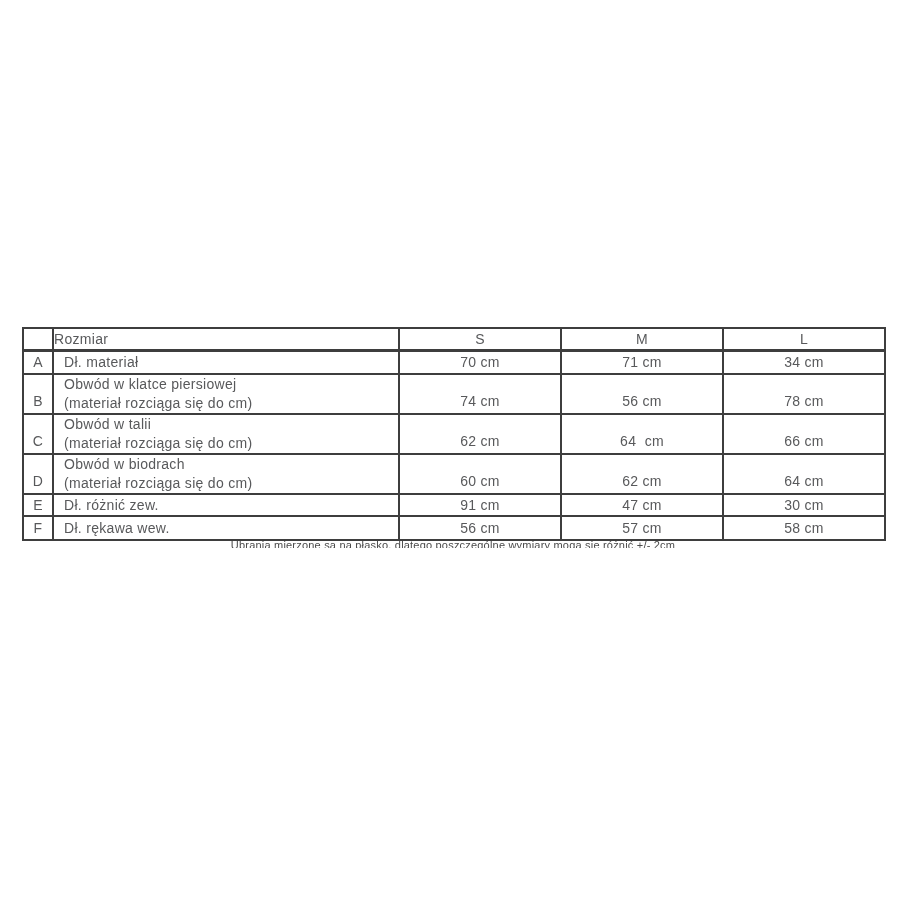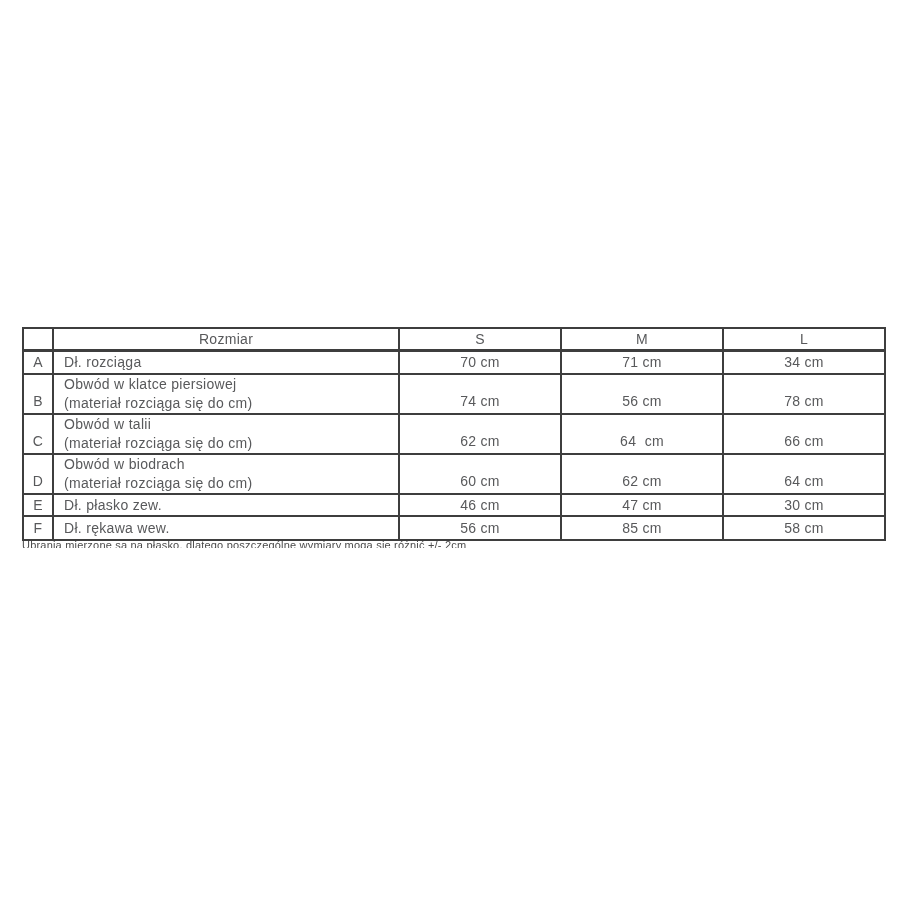--- a/index.html
+++ b/index.html
@@ -29,21 +29,21 @@
   }
   table.size-chart td {
     border: 2px solid #3e3e3e;
     vertical-align: middle;
     font-size: 14px;
     letter-spacing: 0.3px;
     overflow: hidden;
   }
   tr.hdr td { border-bottom-width: 3px; height: 22px; }
   td.corner { }
-  td.name-hdr { text-align: center; font-size: 14px; }
+  td.name-hdr { text-align: left; font-size: 14px; }
   td.size-hdr { text-align: center; font-size: 14px; }
   td.letter { text-align: center; font-size: 13px; }
   td.label {
     text-align: left;
     padding-left: 10px;
     font-size: 13.5px;
   }
   td.label .lbl-line { display: block; line-height: 19px; }
   td.val { text-align: center; }
   td.val span { white-space: pre; }
@@ -59,20 +59,21 @@
     top: 539px;
     width: 862px;
     height: 9px;
     overflow: hidden;
   }
   .footnote-text {
     font-size: 11px;
     line-height: 13px;
     letter-spacing: 0.2px;
     color: #4b4b4b;
+    text-align: center;
   }
 </style>
 </head>
 <body>
 
 <div class="screen">
 
   <div class="chart-wrap">
     <table class="size-chart">
       <colgroup>
@@ -87,21 +88,21 @@
           <td class="corner"></td>
           <td class="name-hdr">Rozmiar</td>
           <td class="size-hdr">S</td>
           <td class="size-hdr">M</td>
           <td class="size-hdr">L</td>
         </tr>
 
         <tr class="r-a">
           <td class="letter">A</td>
           <td class="label">
-            <span class="lbl-line">Dł. rozciąga</span>
+            <span class="lbl-line">Dł. materiał</span>
           </td>
           <td class="val"><span>70 cm</span></td>
           <td class="val"><span>71 cm</span></td>
           <td class="val"><span>34 cm</span></td>
         </tr>
 
         <tr class="tall">
           <td class="letter">B</td>
           <td class="label">
             <span class="lbl-line">Obwód w klatce piersiowej</span>
@@ -130,34 +131,34 @@
             <span class="lbl-line">(materiał rozciąga się do cm)</span>
           </td>
           <td class="val"><span>60 cm</span></td>
           <td class="val"><span>62 cm</span></td>
           <td class="val"><span>64 cm</span></td>
         </tr>
 
         <tr class="r-e">
           <td class="letter">E</td>
           <td class="label">
-            <span class="lbl-line">Dł. płasko zew.</span>
+            <span class="lbl-line">Dł. różnić zew.</span>
           </td>
-          <td class="val"><span>46 cm</span></td>
+          <td class="val"><span>91 cm</span></td>
           <td class="val"><span>47 cm</span></td>
           <td class="val"><span>30 cm</span></td>
         </tr>
 
         <tr class="r-f">
           <td class="letter">F</td>
           <td class="label">
             <span class="lbl-line">Dł. rękawa wew.</span>
           </td>
           <td class="val"><span>56 cm</span></td>
-          <td class="val"><span>85 cm</span></td>
+          <td class="val"><span>57 cm</span></td>
           <td class="val"><span>58 cm</span></td>
         </tr>
       </tbody>
     </table>
   </div>
 
   <div class="footnote-clip">
     <div class="footnote-text">Ubrania mierzone są na płasko, dlatego poszczególne wymiary mogą się różnić +/- 2cm</div>
   </div>
 

